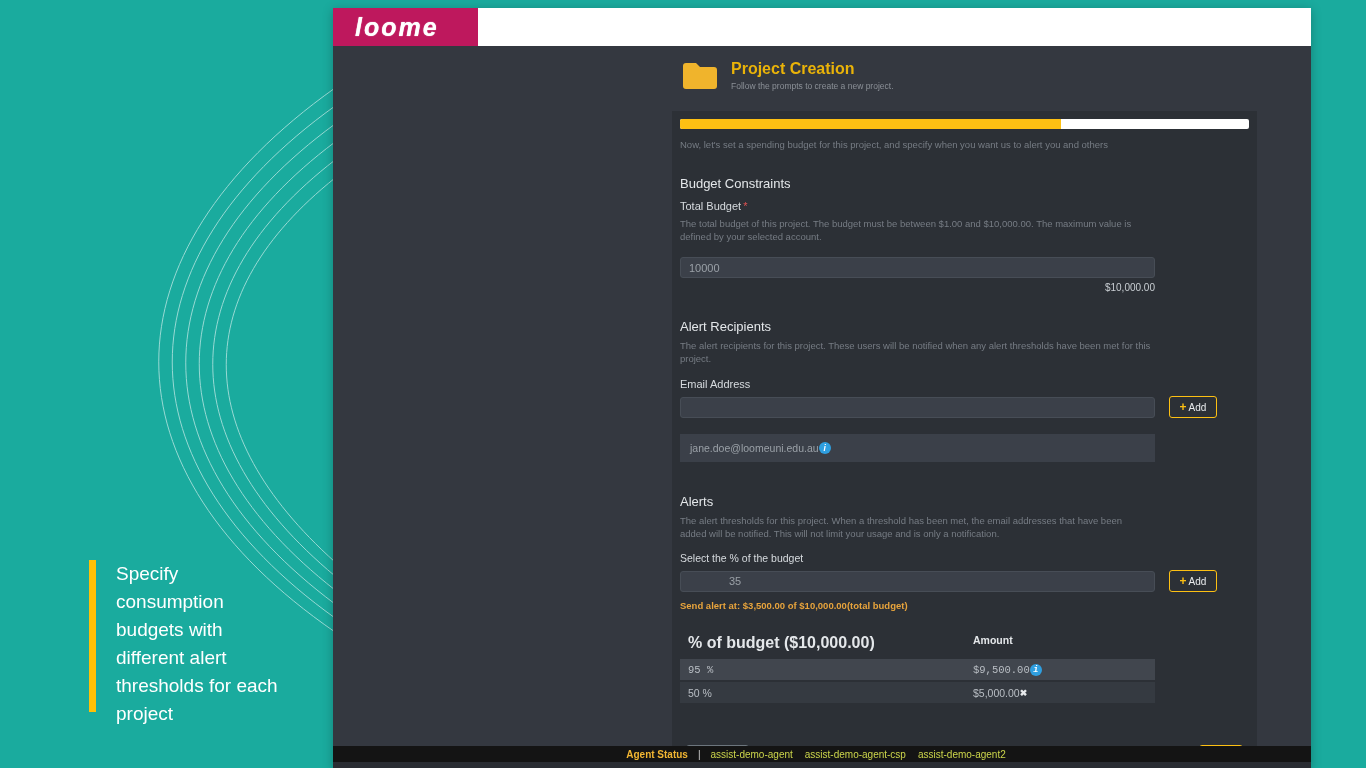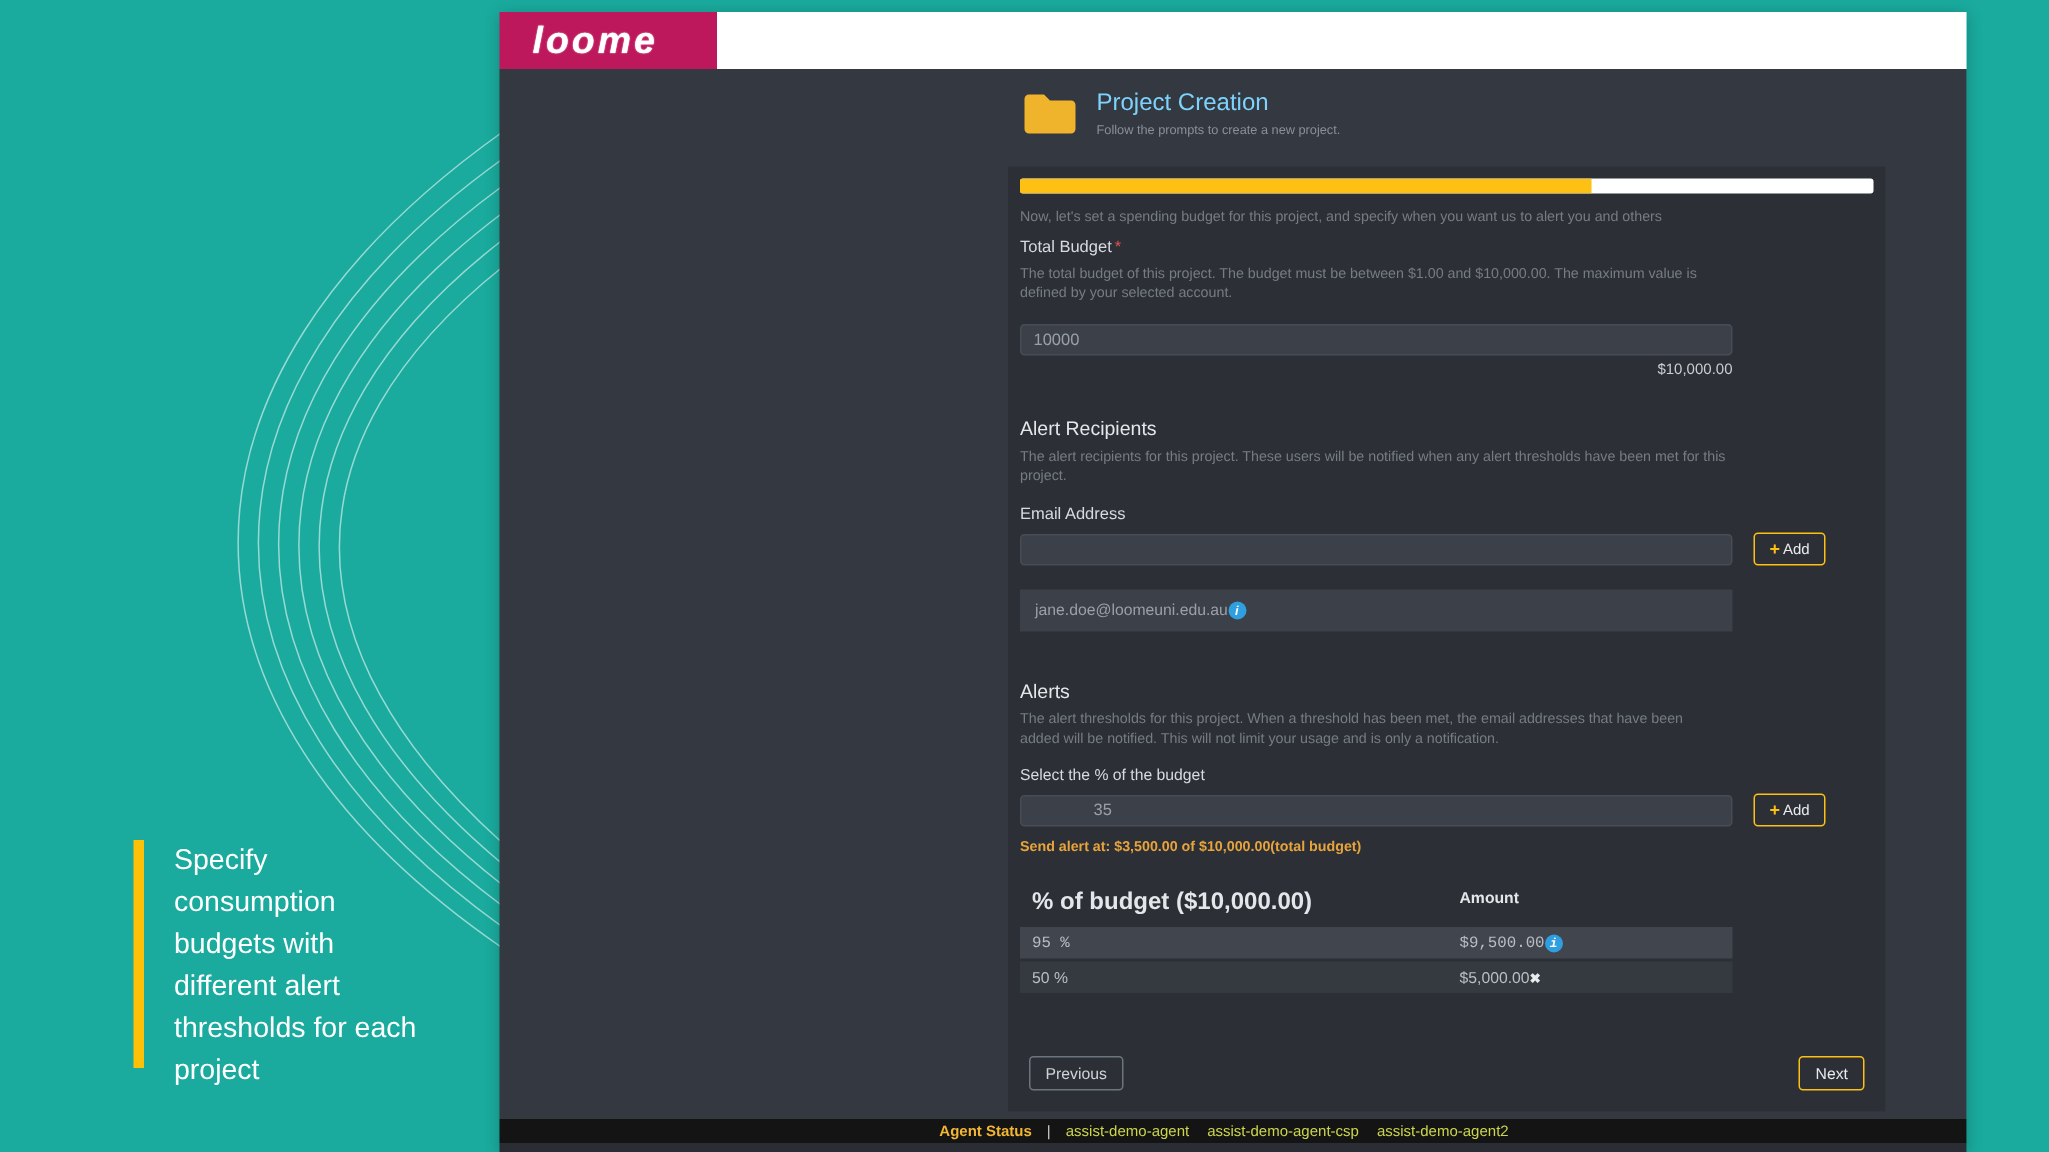--- a/index.html
+++ b/index.html
@@ -18,21 +18,21 @@
   .window { position:absolute; left:333px; top:8px; width:978px; height:760px; display:flex; flex-direction:column; box-shadow:0 2px 10px rgba(0,0,0,.25); }
   .topbar { height:38px; display:flex; flex:0 0 auto; }
   .logo-box { width:145px; background:#be185d; display:flex; align-items:center; padding-left:22px; }
   .logo-text { color:#ffffff; font-size:25px; font-weight:700; letter-spacing:2px; text-transform:lowercase; font-style:italic; text-shadow:0 0 1px #fff; }
   .topbar-rest { flex:1; background:#ffffff; }
 
   .content { flex:1; background:#343840; position:relative; overflow:hidden; }
 
   .page-header { margin:14px 0 0 348px; display:flex; align-items:center; }
   .folder-icon { width:38px; height:30px; margin-right:12px; flex:0 0 auto; }
-  .page-title { color:#7dd3fc; font-size:16px; font-weight:400; }
+  .page-title { color:#eab308; font-size:16px; font-weight:700; }
   .page-subtitle { color:#8b9097; font-size:8.5px; margin-top:3px; }
 
   .card { margin:20px 0 0 339px; width:585px; background:#2c3036; padding:8px 8px 14px 8px; }
 
   .progress { height:10px; background:#ffffff; border-radius:2px; overflow:hidden; }
   .progress-fill { height:100%; background:#fdc013; width:67%; }
 
   .intro { margin-top:10px; color:#767c84; font-size:9.5px; }
 
   .section-heading { margin-top:26px; color:#e4e7ea; font-size:13px; font-weight:400; }
@@ -122,20 +122,21 @@
     </div>
 
     <div class="card">
 
       <div class="progress">
         <div class="progress-fill" style="width: 67%;"></div>
       </div>
 
       <div class="intro">Now, let's set a spending budget for this project, and specify when you want us to alert you and others</div>
 
+      <div class="section-heading">Budget Constraints</div>
       <div class="field-label">
         <span>Total Budget</span><span class="req">*</span>
       </div>
       <div class="help-text">The total budget of this project. The budget must be between $1.00 and $10,000.00. The maximum value is defined by your selected account.</div>
       <div class="col mt14">
         <input class="text-input" type="text" value="10000" style="">
       </div>
       <div class="formatted-value">$10,000.00</div>
 
       <div class="section-heading">Alert Recipients</div>

